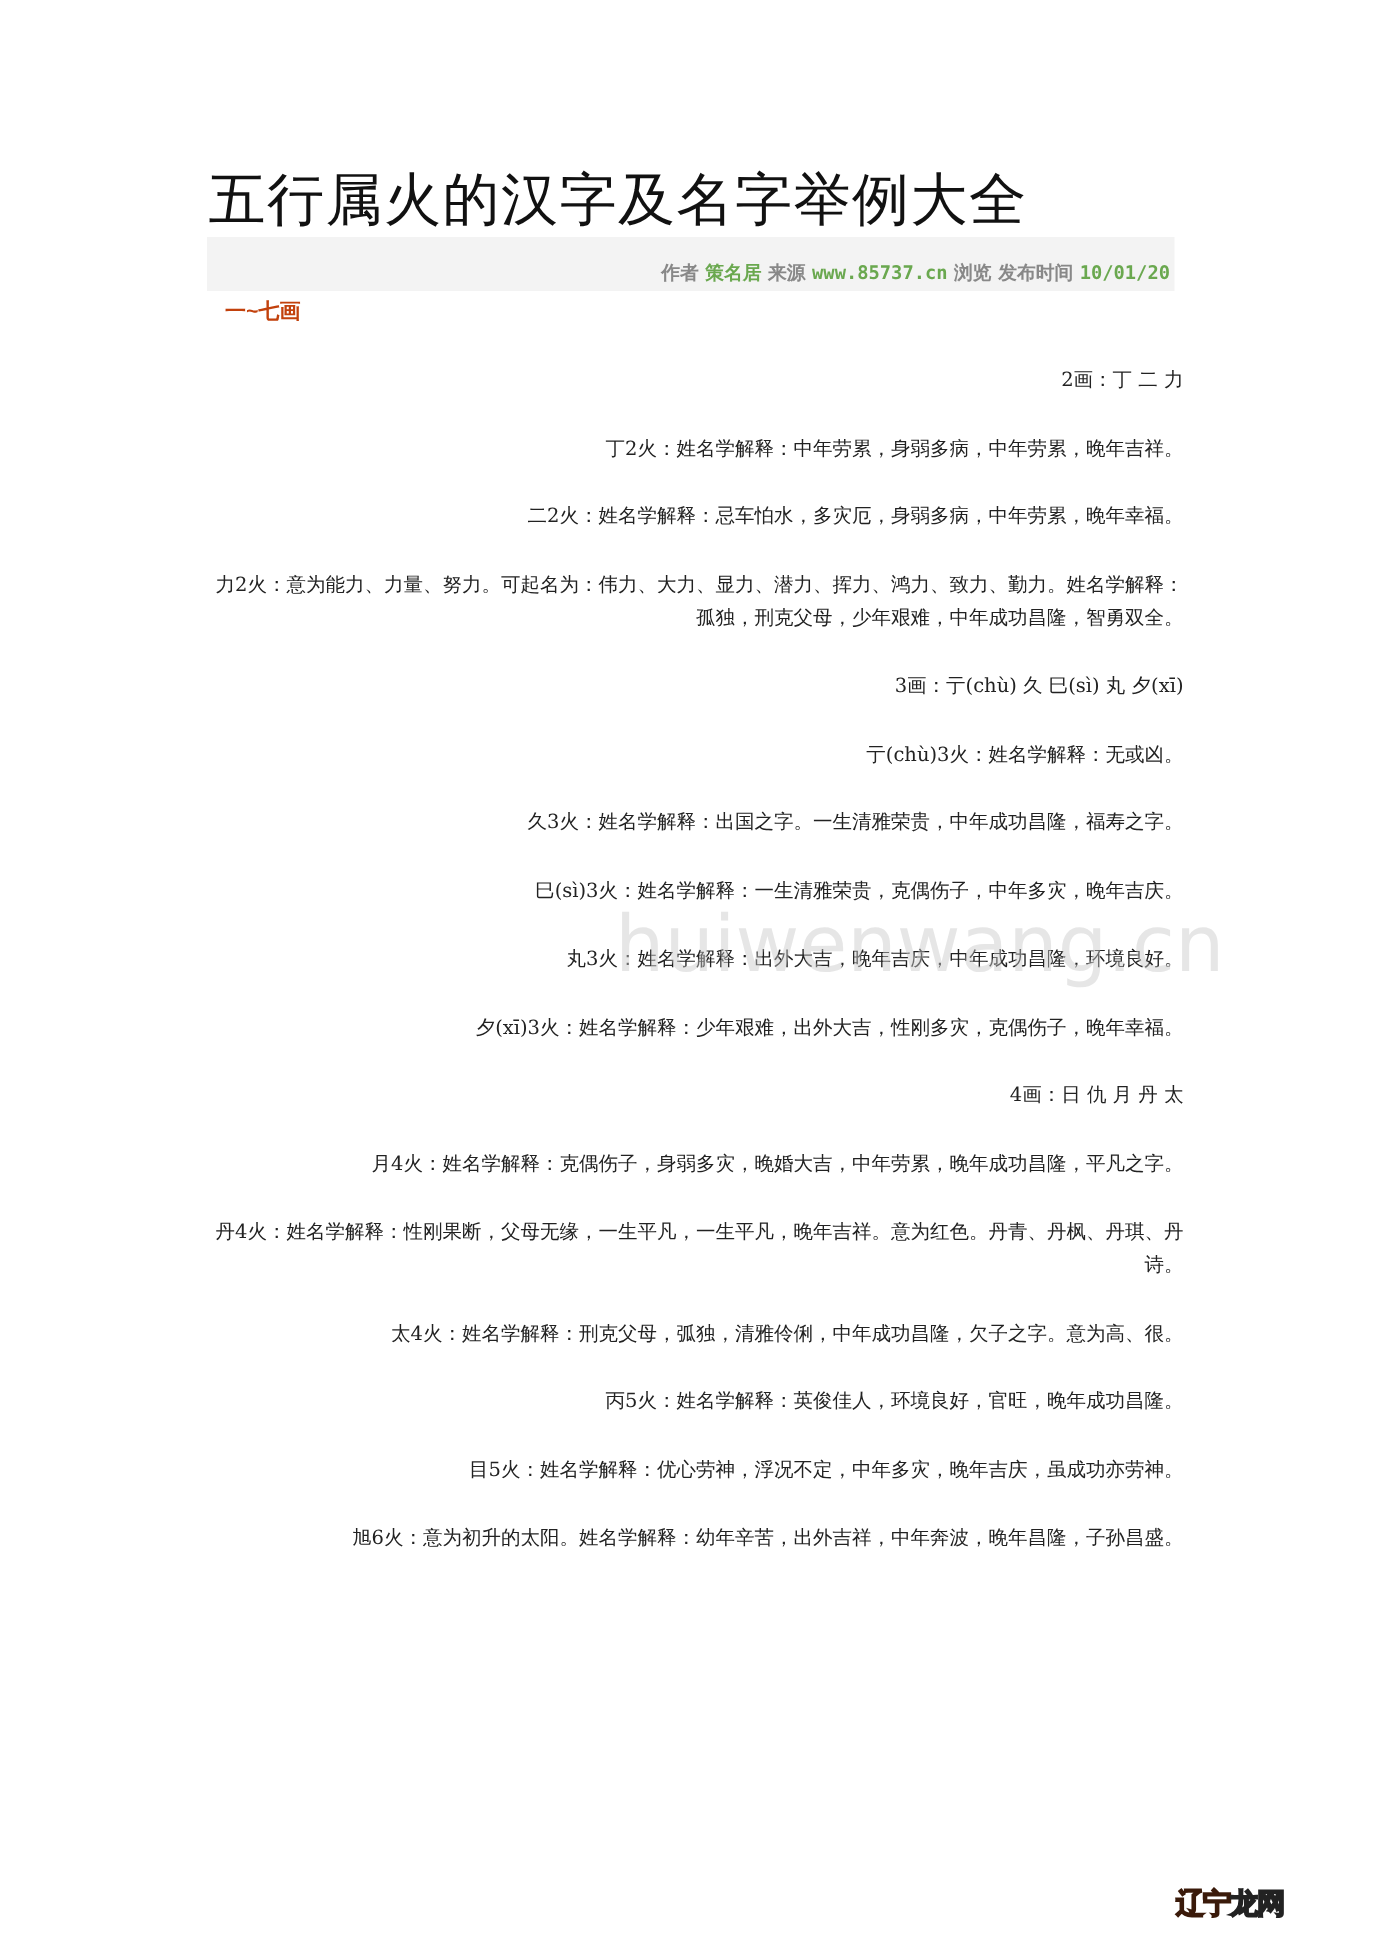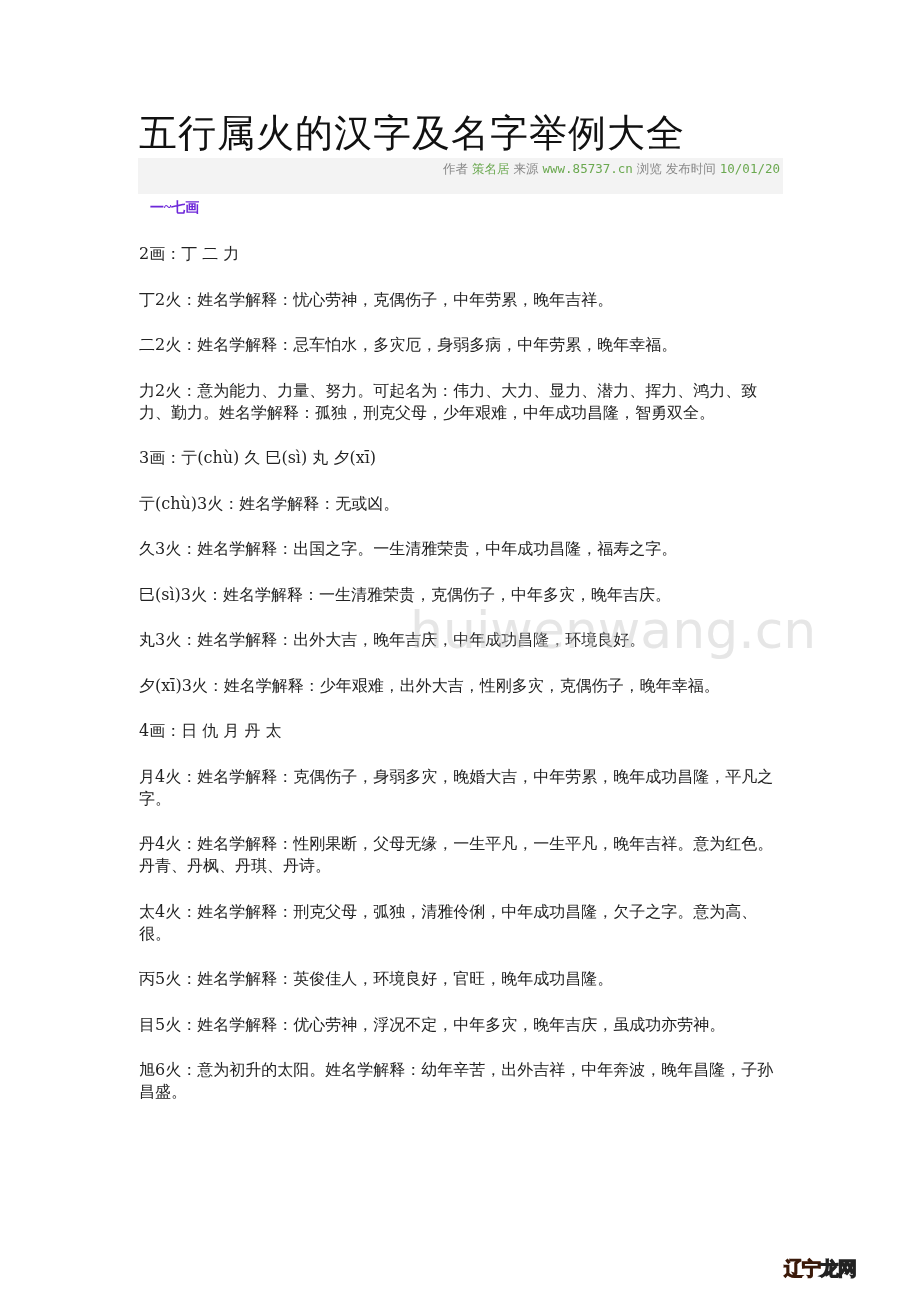--- a/index.html
+++ b/index.html
@@ -13,20 +13,21 @@
       position: relative;
       overflow: hidden;
       font-family: "DejaVu Serif", "Liberation Serif", serif;
       color: #222222;
     }
     .page {
       position: absolute;
       left: 0; top: 0;
       width: 920px;
       height: 1302px;
+      text-align: right;
     }
     .title {
       position: absolute;
       left: 139px;
       top: 108px;
       font-family: "DejaVu Sans", "Liberation Sans", sans-serif;
       font-size: 38px;
       line-height: 50px;
       color: #111111;
       letter-spacing: 1px;
@@ -37,48 +38,49 @@
       position: absolute;
       left: 138px;
       top: 158px;
       width: 645px;
       height: 36px;
       background: #f3f3f3;
     }
     .meta-line {
       position: absolute;
       right: 3px;
-      bottom: 17px;
+      bottom: 4px;
       font-size: 12.5px;
       line-height: 16px;
       color: #888888;
       white-space: nowrap;
+      font-weight: bold;
     }
     .meta-line .green {
       color: #6aa84f;
     }
     .meta-line .mono {
       font-family: "DejaVu Sans Mono", "Liberation Mono", monospace;
       font-size: 12.5px;
     }
     .section-heading {
       position: absolute;
       left: 150px;
       top: 199px;
-      font-family: Liberation Serif, serif;
+      font-family: Liberation Mono, monospace;
       font-size: 14px;
       font-weight: bold;
-      color: #6d28d9;
+      color: #c2410c;
     }
     .content {
       position: absolute;
       left: 139px;
       top: 243px;
       width: 650px;
-      font-size: 16px;
+      font-size: 13px;
       line-height: 22px;
       color: #222222;
     }
     .para {
       margin: 0 0 23.5px 0;
       word-break: break-all;
     }
     .watermark {
       position: absolute;
       left: 410px;
@@ -125,21 +127,21 @@
       <span>浏览</span>
       <span>发布时间</span>
       <span class="green mono">10/01/20</span>
     </div>
   </div>
 
   <div class="section-heading">一~七画</div>
 
   <div class="content">
     <p class="para">2画：丁 二 力</p>
-    <p class="para">丁2火：姓名学解释：忧心劳神，克偶伤子，中年劳累，晚年吉祥。</p>
+    <p class="para">丁2火：姓名学解释：中年劳累，身弱多病，中年劳累，晚年吉祥。</p>
     <p class="para">二2火：姓名学解释：忌车怕水，多灾厄，身弱多病，中年劳累，晚年幸福。</p>
     <p class="para">力2火：意为能力、力量、努力。可起名为：伟力、大力、显力、潜力、挥力、鸿力、致力、勤力。姓名学解释：孤独，刑克父母，少年艰难，中年成功昌隆，智勇双全。</p>
     <p class="para">3画：亍(chù) 久 巳(sì) 丸 夕(xī)</p>
     <p class="para">亍(chù)3火：姓名学解释：无或凶。</p>
     <p class="para">久3火：姓名学解释：出国之字。一生清雅荣贵，中年成功昌隆，福寿之字。</p>
     <p class="para">巳(sì)3火：姓名学解释：一生清雅荣贵，克偶伤子，中年多灾，晚年吉庆。</p>
     <p class="para">丸3火：姓名学解释：出外大吉，晚年吉庆，中年成功昌隆，环境良好。</p>
     <p class="para">夕(xī)3火：姓名学解释：少年艰难，出外大吉，性刚多灾，克偶伤子，晚年幸福。</p>
     <p class="para">4画：日 仇 月 丹 太</p>
     <p class="para">月4火：姓名学解释：克偶伤子，身弱多灾，晚婚大吉，中年劳累，晚年成功昌隆，平凡之字。</p>

